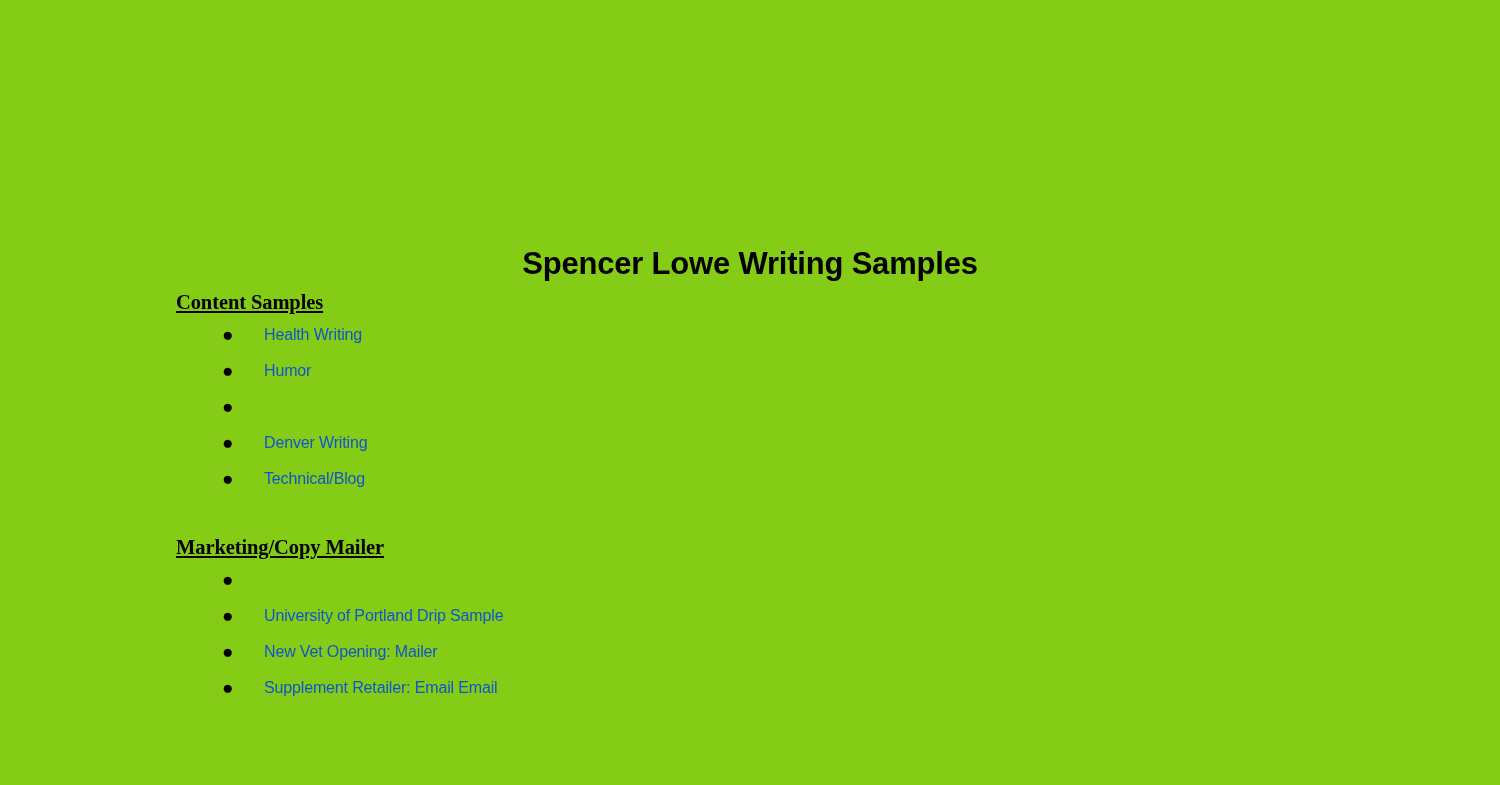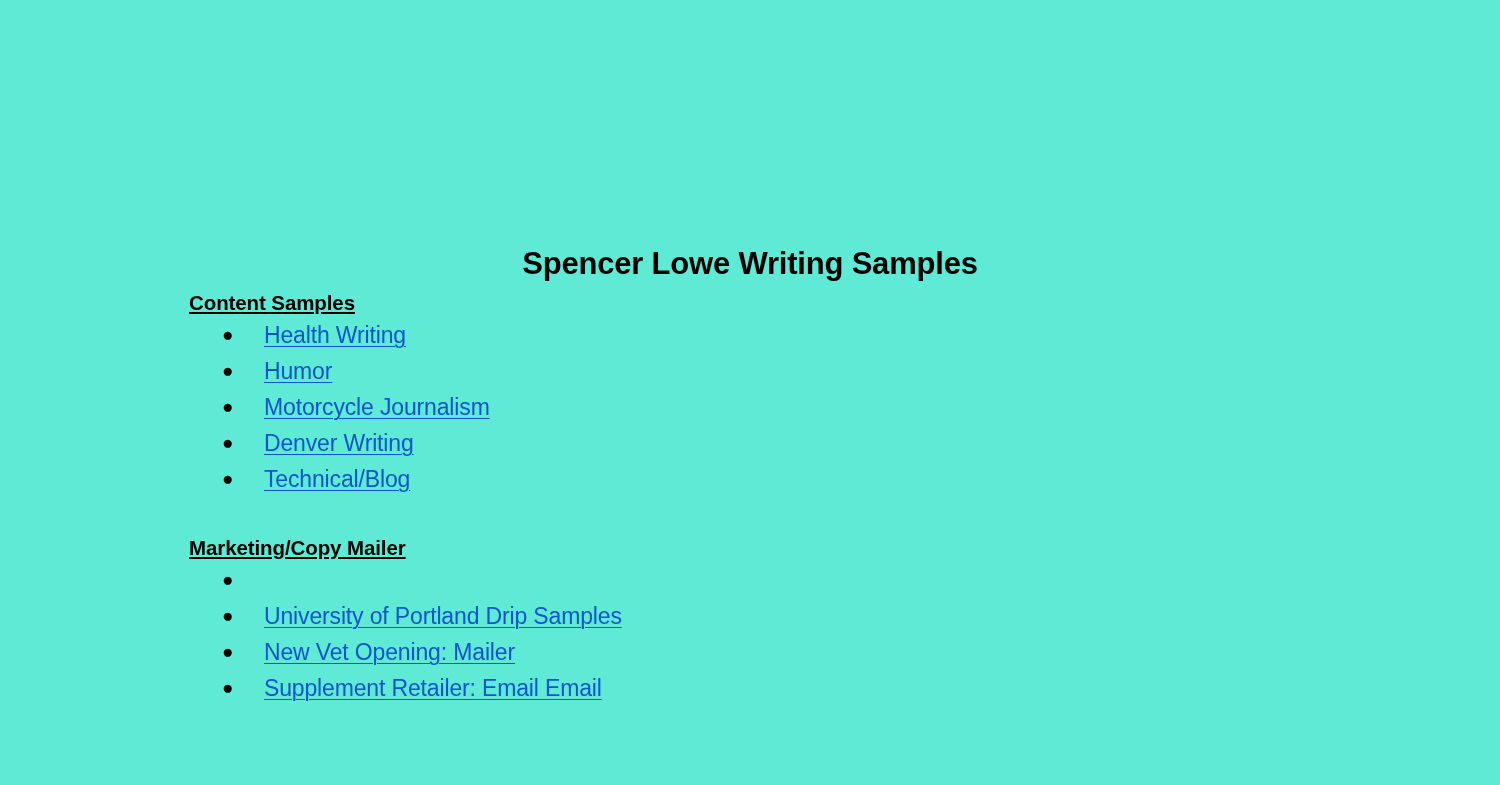--- a/index.html
+++ b/index.html
@@ -14,21 +14,21 @@
     overflow: hidden;
     font-family: "Liberation Sans", sans-serif;
     color: #000000;
     -webkit-font-smoothing: antialiased;
   }
 
   .page {
     position: relative;
     width: 1500px;
     height: 785px;
-    background: #5eead4;
+    background: #84cc16;
   }
 
   
   .doc-title {
     position: absolute;
     left: 0;
     top: 222px;
     width: 1500px;
     text-align: center;
     font-size: 31px;
@@ -54,23 +54,24 @@
     margin-top: 36px; 
   }
 
   .section-heading {
     font-size: 20.5px;
     font-weight: bold;
     color: #000000;
     text-decoration: underline;
     text-underline-offset: 2px;
     line-height: 29px;
-    margin: 0 0 0 13px;
+    margin: 0 0 0 0;
     display: inline-block;
     letter-spacing: -0.1px;
+    font-family: Liberation Serif, serif;
   }
 
   .link-list {
     list-style: none;
     margin: 0;
     padding: 0;
   }
 
   .link-item {
     position: relative;
@@ -86,23 +87,22 @@
     top: 0;
     width: 12px;
     height: 36px;
     line-height: 36px;
     font-size: 19px;
     color: #000000;
     text-align: left;
   }
 
   .doc-link {
-    font-size: 23px;
+    font-size: 16px;
     color: #1155cc;
-    text-decoration: underline;
     text-underline-offset: 2.5px;
     text-decoration-thickness: 1px;
     cursor: pointer;
     letter-spacing: -0.15px;
   }
 
   
   .clipped-heading {
     position: absolute;
     left: 176px;
@@ -133,42 +133,41 @@
         <li class="link-item">
           <span class="bullet">●</span>
           <a class="doc-link">Health Writing</a>
         </li>
         <li class="link-item">
           <span class="bullet">●</span>
           <a class="doc-link">Humor</a>
         </li>
         <li class="link-item">
           <span class="bullet">●</span>
-          <a class="doc-link">Motorcycle Journalism</a>
         </li>
         <li class="link-item">
           <span class="bullet">●</span>
           <a class="doc-link">Denver Writing</a>
         </li>
         <li class="link-item">
           <span class="bullet">●</span>
           <a class="doc-link">Technical/Blog</a>
         </li>
       </ul>
     </div>
 
     <div class="section">
       <div class="section-heading">Marketing/Copy Mailer</div>
       <ul class="link-list">
         <li class="link-item">
           <span class="bullet">●</span>
         </li>
         <li class="link-item">
           <span class="bullet">●</span>
-          <a class="doc-link">University of Portland Drip Samples</a>
+          <a class="doc-link">University of Portland Drip Sample</a>
         </li>
         <li class="link-item">
           <span class="bullet">●</span>
           <a class="doc-link">New Vet Opening: Mailer</a>
         </li>
         <li class="link-item">
           <span class="bullet">●</span>
           <a class="doc-link">Supplement Retailer: Email Email</a>
         </li>
       </ul>

